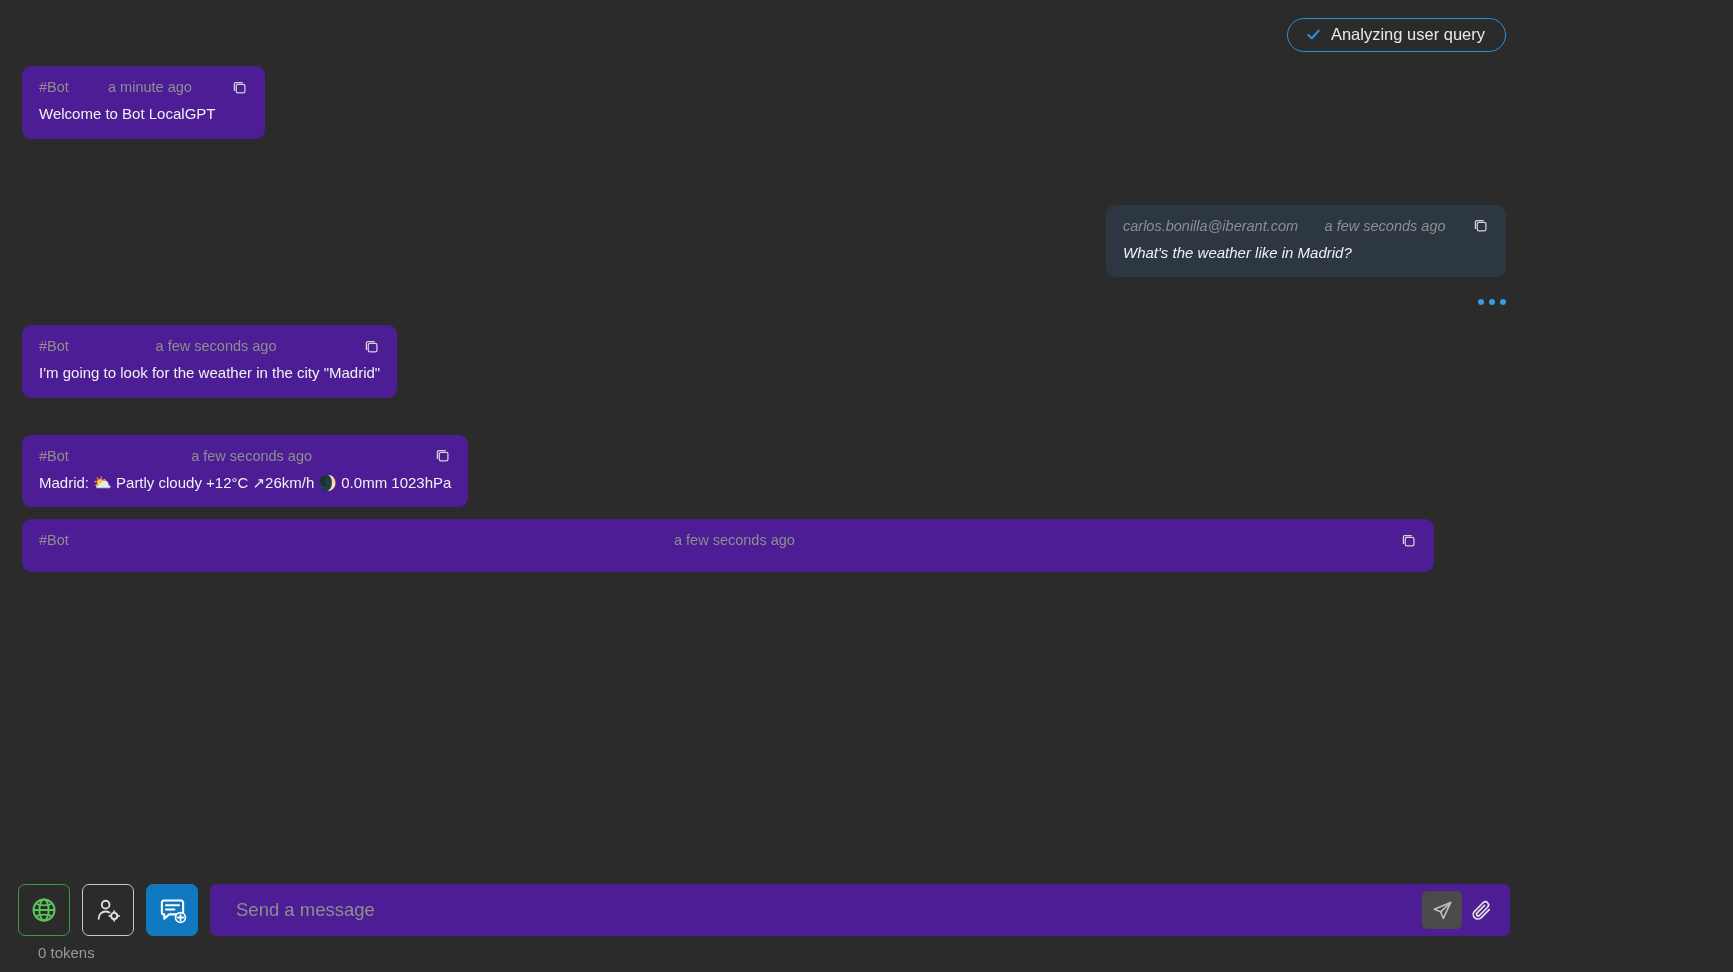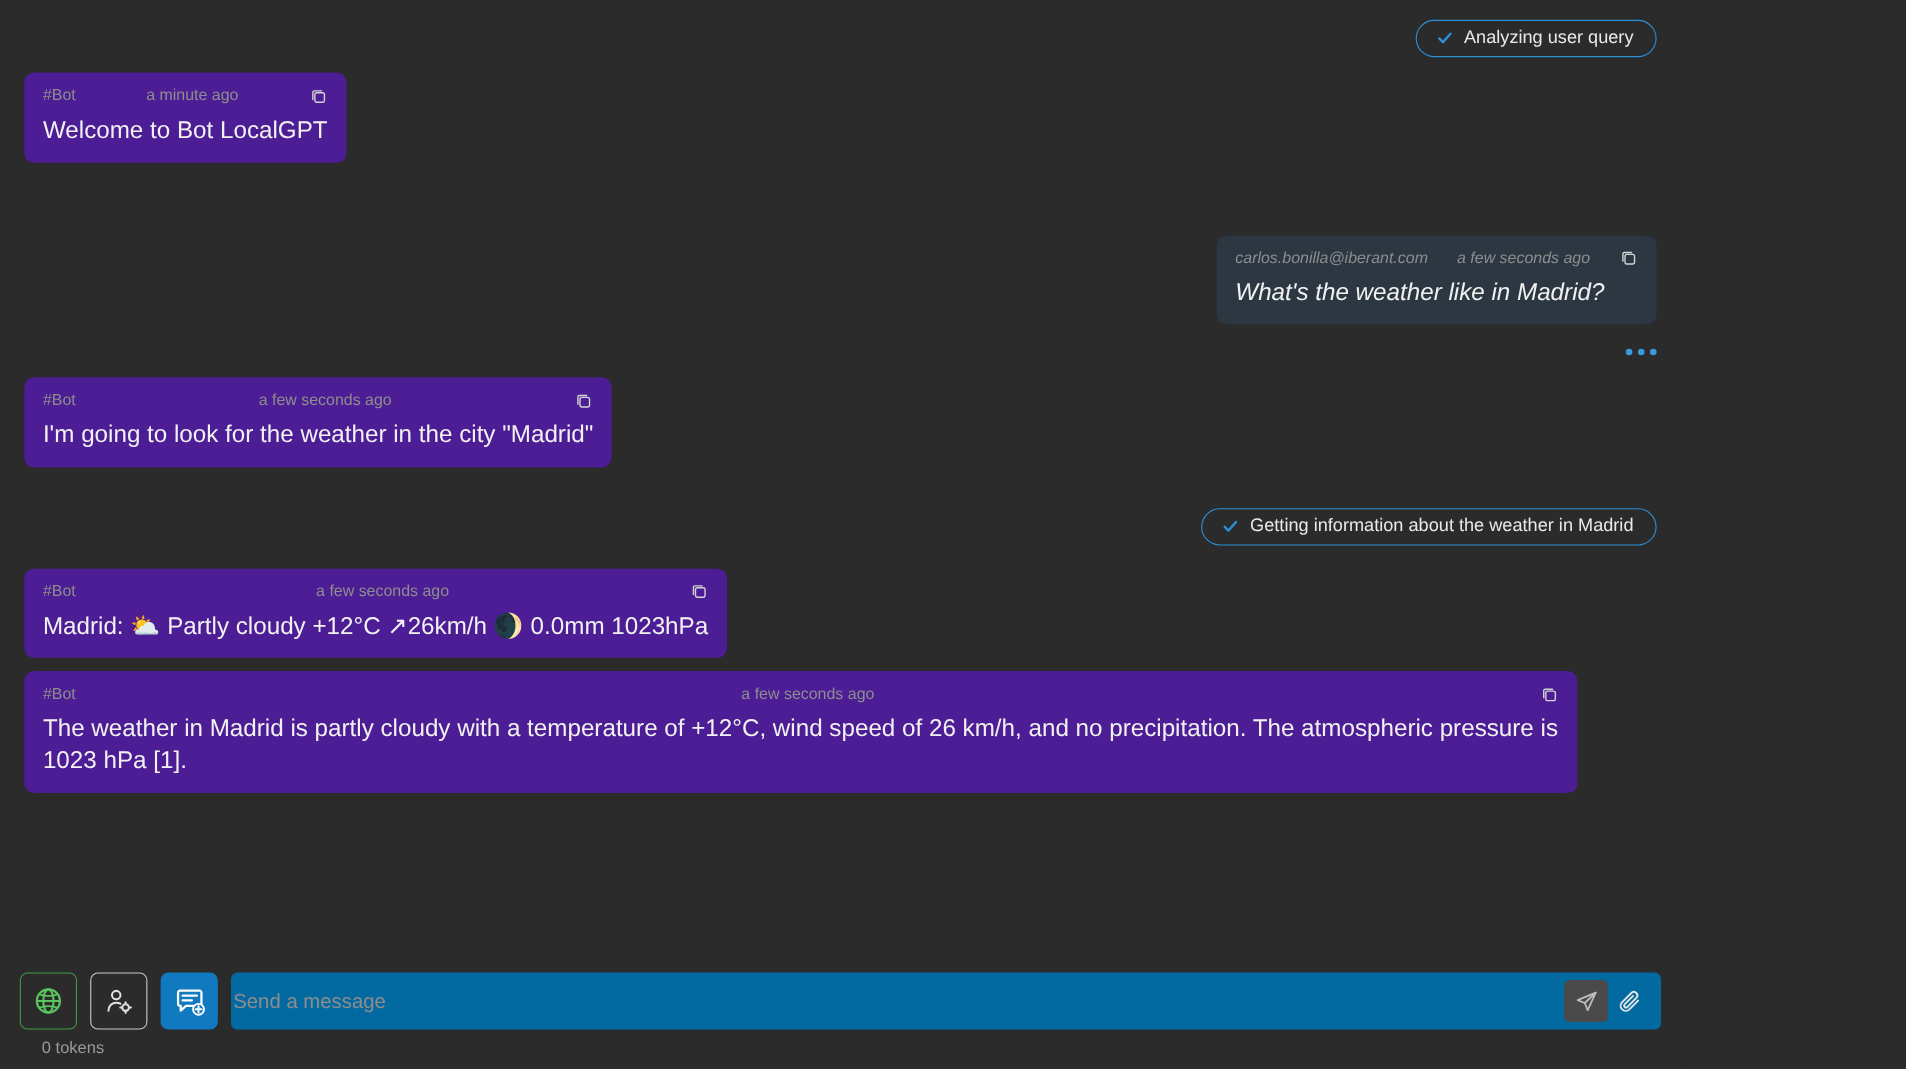--- a/index.html
+++ b/index.html
@@ -80,21 +80,21 @@
     height: 20px;
     margin-bottom: 7px;
   }
   .meta .who   { white-space: nowrap; }
   .meta .when  { white-space: nowrap; }
   .meta .spacer-a { flex: 1 1 auto; min-width: 26px; }
   .meta .spacer-b { flex: 1 1 auto; min-width: 26px; }
   .copy-icon { width: 17px; height: 17px; display: block; flex: 0 0 17px; }
 
   .msg-text {
-    font-size: 22px;
+    font-size: 15px;
     color: #f1f1f1;
     line-height: 1.3;
     white-space: pre-wrap;
   }
 
   
   .composer {
     flex: 0 0 auto;
     padding: 0 18px 6px 18px;
   }
@@ -110,25 +110,25 @@
     background: #2b2b2b;
     flex: 0 0 52px;
   }
   .tool-btn.globe  { border: 1px solid #3f9b46; }
   .tool-btn.agent  { border: 1px solid #c9c9c9; }
   .tool-btn.newchat{ border: 1px solid #1179c0; background: #1179c0; }
 
   .input-wrap {
     flex: 1 1 auto;
     height: 52px;
-    background: #0369a1;
+    background: #4c1d95;
     border-radius: 6px;
     display: flex;
     align-items: center;
-    padding: 0 8px 0 2px;
+    padding: 0 8px 0 26px;
   }
   .msg-input {
     flex: 1 1 auto;
     height: 100%;
     background: transparent;
     border: none;
     outline: none;
     color: #e6e6e6;
     font-size: 18.5px;
     font-family: "Liberation Sans", sans-serif;
@@ -213,28 +213,20 @@
           <span class="spacer-b"></span>
           <svg class="copy-icon" viewBox="0 0 20 20">
             <rect x="6.2" y="6.2" width="10.2" height="10.2" rx="2" fill="none" stroke="#d4d4d4" stroke-width="1.5"></rect>
             <path d="M13.3 4.2 H5.6 A1.6 1.6 0 0 0 4 5.8 V13.4" fill="none" stroke="#d4d4d4" stroke-width="1.5" stroke-linecap="round"></path>
           </svg>
         </div>
         <div class="msg-text">I'm going to look for the weather in the city "Madrid"</div>
       </div>
     </div>
 
-    <div class="row right" style="margin-bottom:21px;">
-      <div class="pill">
-        <svg class="check" viewBox="0 0 20 20">
-          <path d="M4 10.5 L8 14.5 L16 5.5" fill="none" stroke="#2d8fd5" stroke-width="2.6" stroke-linecap="round" stroke-linejoin="round"></path>
-        </svg>
-        <span>Getting information about the weather in Madrid</span>
-      </div>
-    </div>
 
     <div class="row left" style="margin-bottom:12px;">
       <div class="bubble bot">
         <div class="meta">
           <span class="who">#Bot</span>
           <span class="spacer-a"></span>
           <span class="when">a few seconds ago</span>
           <span class="spacer-b"></span>
           <svg class="copy-icon" viewBox="0 0 20 20">
             <rect x="6.2" y="6.2" width="10.2" height="10.2" rx="2" fill="none" stroke="#d4d4d4" stroke-width="1.5"></rect>
@@ -250,21 +242,20 @@
         <div class="meta">
           <span class="who">#Bot</span>
           <span class="spacer-a"></span>
           <span class="when">a few seconds ago</span>
           <span class="spacer-b"></span>
           <svg class="copy-icon" viewBox="0 0 20 20">
             <rect x="6.2" y="6.2" width="10.2" height="10.2" rx="2" fill="none" stroke="#d4d4d4" stroke-width="1.5"></rect>
             <path d="M13.3 4.2 H5.6 A1.6 1.6 0 0 0 4 5.8 V13.4" fill="none" stroke="#d4d4d4" stroke-width="1.5" stroke-linecap="round"></path>
           </svg>
         </div>
-        <div class="msg-text">The weather in Madrid is partly cloudy with a temperature of +12°C, wind speed of 26 km/h, and no precipitation. The atmospheric pressure is 1023 hPa [1].</div>
       </div>
     </div>
 
   </div>
 
   <div class="composer">
     <div class="composer-row">
 
       <div class="tool-btn globe">
         <svg width="28" height="28" viewBox="0 0 24 24">

